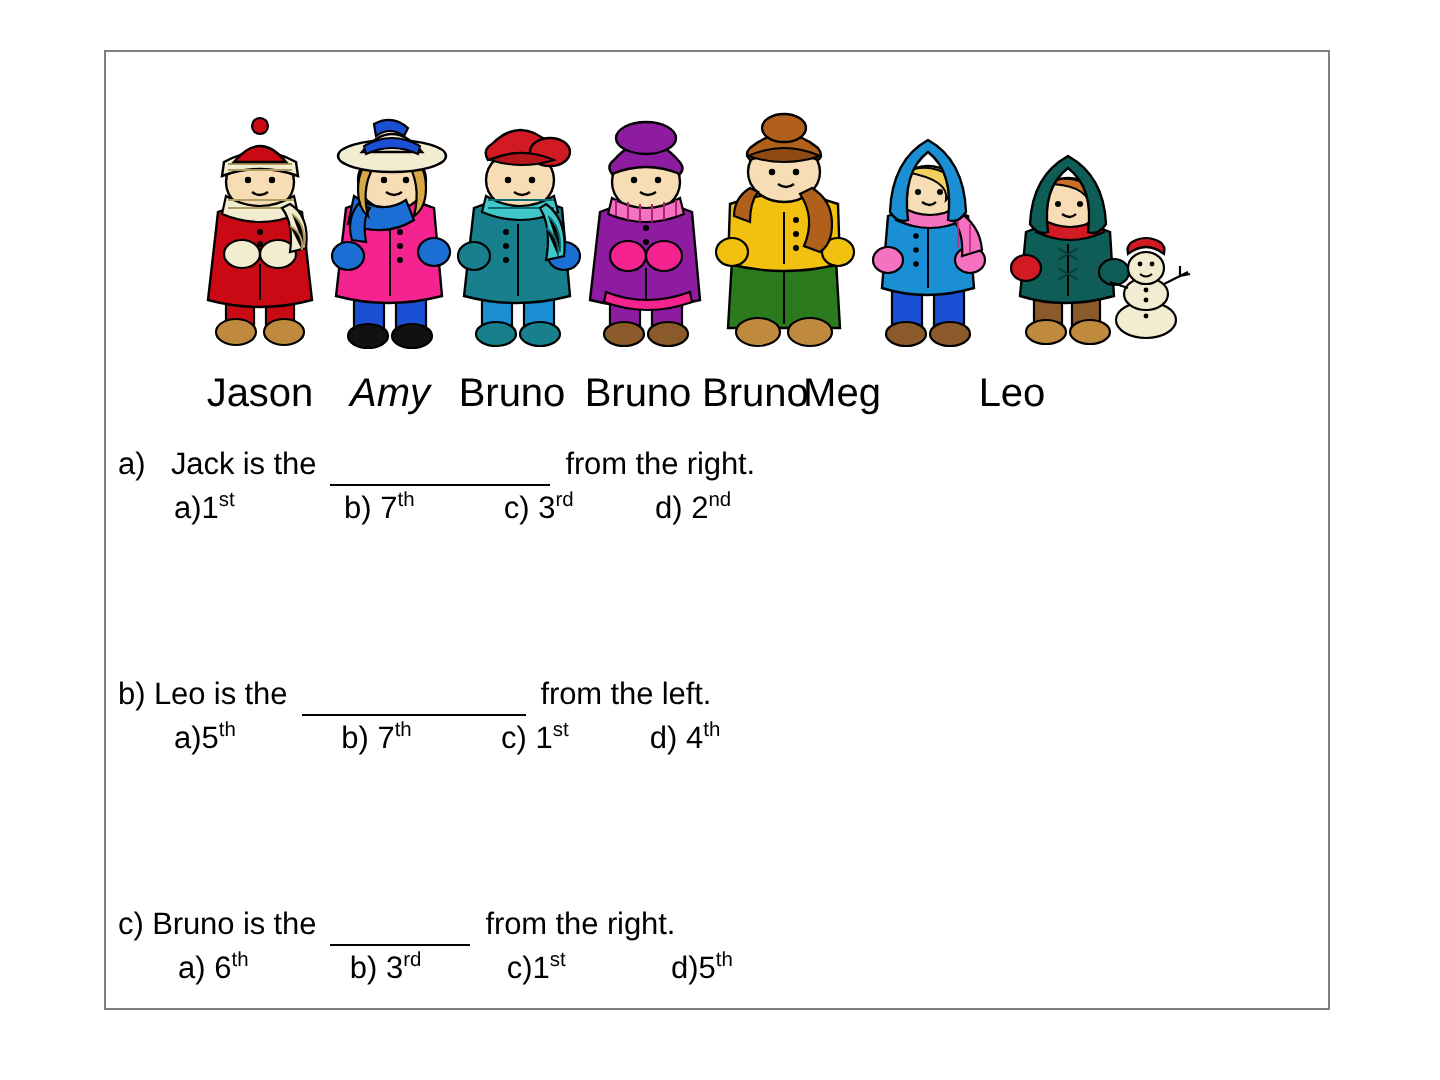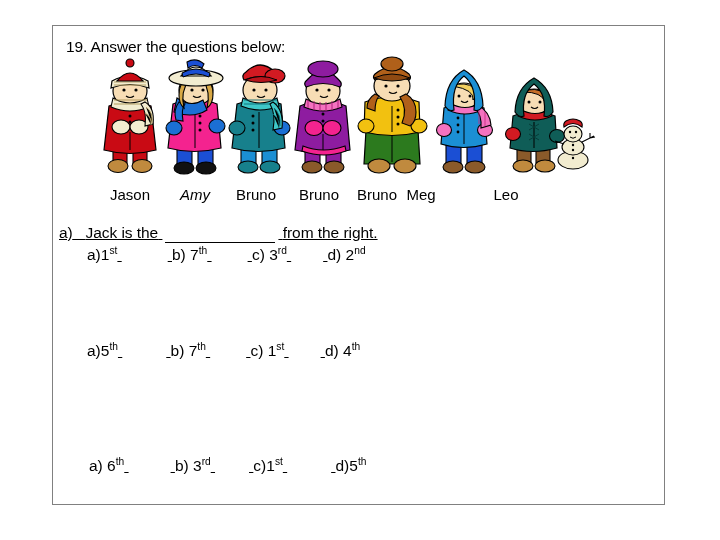--- a/index.html
+++ b/index.html
@@ -48,30 +48,29 @@
   #figures-svg { display: block; }
   #names-row {
     position: absolute;
     left: 48px;
     top: 160px;
     width: 510px;
     height: 22px;
   }
   .name-label {
     position: absolute;
-    font-size: 15px;
+    font-size: 20px;
     white-space: nowrap;
     text-align: center;
     top: 0;
   }
   .q-block {
     position: absolute;
     left: 6px;
     width: 600px;
-    text-decoration: underline;
   }
   .q-line {
     font-size: 15.5px;
     white-space: nowrap;
     letter-spacing: -0.05px;
   }
   .q-line .blank {
     display: inline-block;
     border-bottom: 1.3px solid #000;
     vertical-align: baseline;
@@ -99,21 +98,20 @@
   #block-a .q-line { padding-left: 0px; }
   #block-b .q-line { padding-left: 0px; }
   #block-c .q-line { padding-left: 0px; }
 </style>
 </head>
 <body>
 
 <div id="page">
   <div id="worksheet-box">
 
-    <div class="q-title">19. Answer the questions below:</div>
 
     <div id="figures-area">
       <svg id="figures-svg" width="510" height="130" viewBox="0 0 510 130" xmlns="http://www.w3.org/2000/svg">
         <defs>
           <g id="bootsTan">
             <ellipse cx="-11" cy="0" rx="9" ry="6" fill="#c08a3e" stroke="#000" stroke-width="1.1"></ellipse>
             <ellipse cx="11" cy="0" rx="9" ry="6" fill="#c08a3e" stroke="#000" stroke-width="1.1"></ellipse>
           </g>
         </defs>
 
@@ -333,32 +331,44 @@
         <span style="display:inline-block;width:46px;"></span>
         <span class="opt"><span>b)</span>&nbsp;<span>7</span><sup>th</sup></span>
         <span style="display:inline-block;width:36px;"></span>
         <span class="opt"><span>c)</span>&nbsp;<span>3</span><sup>rd</sup></span>
         <span style="display:inline-block;width:32px;"></span>
         <span class="opt"><span>d)</span>&nbsp;<span>2</span><sup>nd</sup></span>
       </div>
     </div>
 
     <div class="q-block" id="block-b">
+      <div class="q-line">
+        <span>b)</span>
+        <span>Leo is the</span>
+        <span class="blank" style="width:112px;">&nbsp;</span>
+        <span>from the left.</span>
+      </div>
       <div class="opts-line">
         <span class="opt"><span>a)</span><span>5</span><sup>th</sup></span>
         <span style="display:inline-block;width:44px;"></span>
         <span class="opt"><span>b)</span>&nbsp;<span>7</span><sup>th</sup></span>
         <span style="display:inline-block;width:36px;"></span>
         <span class="opt"><span>c)</span>&nbsp;<span>1</span><sup>st</sup></span>
         <span style="display:inline-block;width:32px;"></span>
         <span class="opt"><span>d)</span>&nbsp;<span>4</span><sup>th</sup></span>
       </div>
     </div>
 
     <div class="q-block" id="block-c">
+      <div class="q-line">
+        <span>c)</span>
+        <span>Bruno is the</span>
+        <span class="blank" style="width:70px;">&nbsp;</span>
+        <span>from the right.</span>
+      </div>
       <div class="opts-line">
         <span class="opt"><span>a)</span>&nbsp;<span>6</span><sup>th</sup></span>
         <span style="display:inline-block;width:42px;"></span>
         <span class="opt"><span>b)</span>&nbsp;<span>3</span><sup>rd</sup></span>
         <span style="display:inline-block;width:34px;"></span>
         <span class="opt"><span>c)</span><span>1</span><sup>st</sup></span>
         <span style="display:inline-block;width:44px;"></span>
         <span class="opt"><span>d)</span><span>5</span><sup>th</sup></span>
       </div>
     </div>

